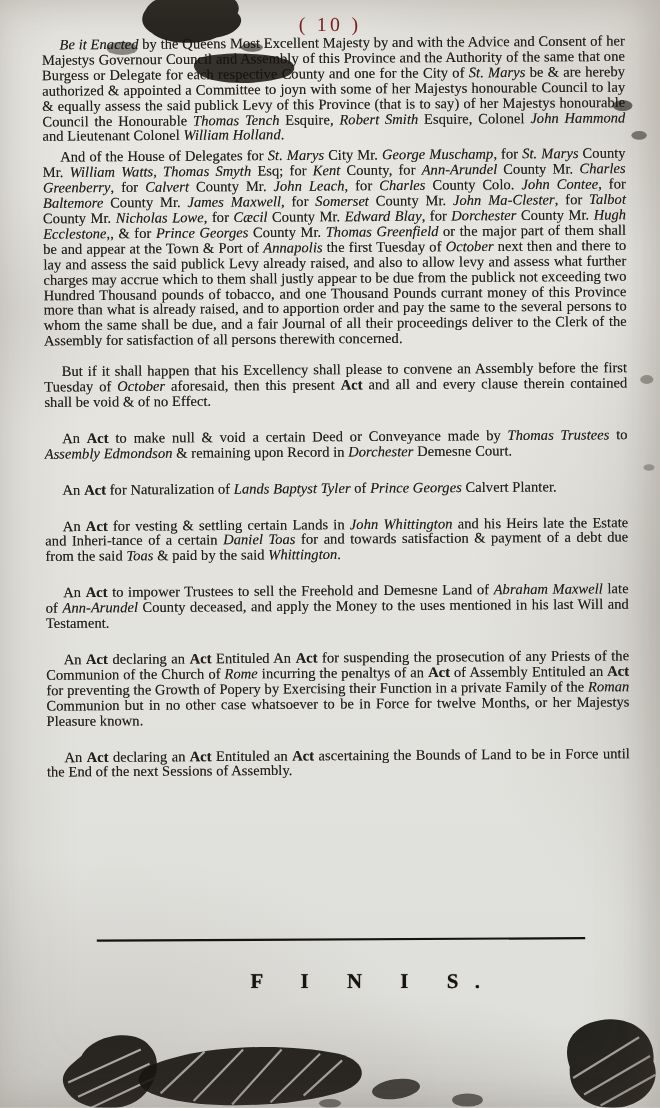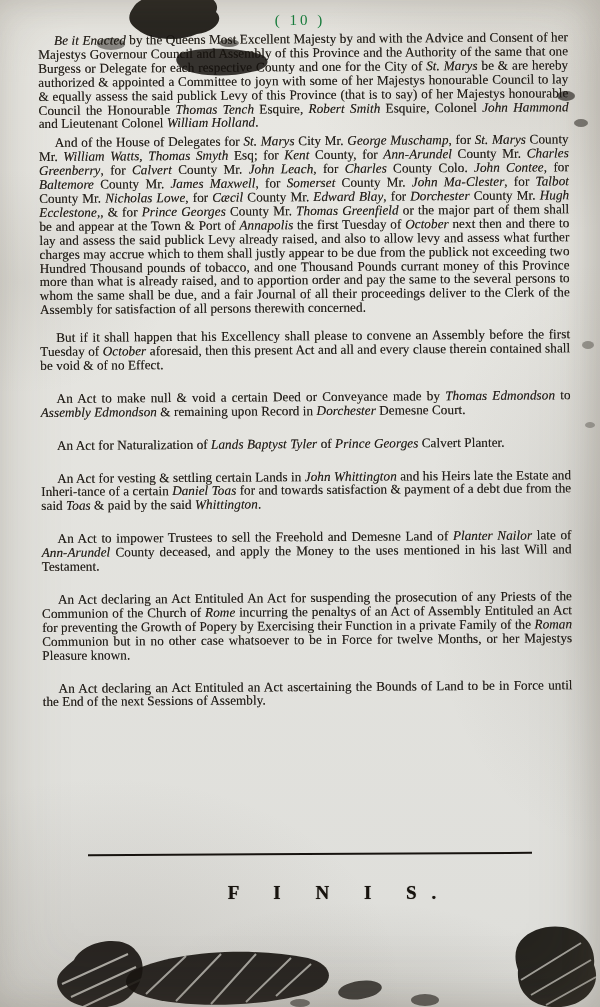--- a/index.html
+++ b/index.html
@@ -15,39 +15,39 @@
       radial-gradient(ellipse 220px 160px at 3% 28%,  rgba(120,112,98,0.10), transparent 70%),
       radial-gradient(ellipse 300px 140px at 60% 100%, rgba(95,88,78,0.14), transparent 75%),
       linear-gradient(#e9e8e3, #dededa);
   }
   .vignette {
     position: absolute; inset: 0; pointer-events: none;
     box-shadow: inset 0 0 70px rgba(95,85,70,0.22), inset -10px 0 30px rgba(80,70,58,0.16);
   }
   .header {
     position: absolute; top: 12px; left: 0; width: 100%;
-    text-align: center; font-size: 15px; letter-spacing: 3px;
-    color: #15803d;
+    text-align: center; font-size: 18px; letter-spacing: 3px;
+    color: #7f1d1d;
   }
   .body-text {
     position: absolute; top: 34px; left: 38px; width: 530px;
     color: #221e19; font-size: 13.2px; line-height: 13.9px;
     text-align: justify; letter-spacing: 0.05px;
     transform: rotate(-0.4deg); transform-origin: top left;
   }
   .doc-paragraph {
     margin: 0; text-indent: 16px;
     text-shadow: 0 0 0.6px rgba(35,28,22,0.6);
   }
   .doc-paragraph.enacting  { margin-bottom: 5px; }
   .doc-paragraph.delegates { margin-bottom: 14px; }
   .doc-paragraph.proviso   { margin-bottom: 4px; }
   .doc-paragraph.act       { margin-top: 19px; }
   .it { font-style: italic; }
-  .bd { font-weight: normal; }
+  .bd { font-weight: bold; }
   .rule {
     position: absolute; left: 88px; top: 853px; width: 444px; height: 2px;
     background: #17130f; transform: rotate(-0.3deg);
   }
   .finis {
     position: absolute; top: 882px; left: 0; width: 100%;
     text-align: center; font-size: 19px; font-weight: bold;
     letter-spacing: 15px; text-indent: 15px; color: #17130e;
     text-shadow: 0 0 0.8px rgba(20,15,10,0.7);
     margin-left: 32px;
@@ -58,24 +58,24 @@
 <body>
 
 <div class="page">
 
   <div class="header">( 10 )</div>
 
   <div class="body-text">
       <p class="doc-paragraph enacting"><span class="it">Be it Enacted</span><span> by the Queens Most Excellent Majesty by and with the Advice and Consent of her Majestys Governour Council and Assembly of this Province and the Authority of the same that one Burgess or Delegate for each respective County and one for the City of </span><span class="it">St. Marys</span><span> be &amp; are hereby authorized &amp; appointed a Committee to joyn with some of her Majestys honourable Council to lay &amp; equally assess the said publick Levy of this Province (that is to say) of her Majestys honourable Council the Honourable </span><span class="it">Thomas Tench</span><span> Esquire, </span><span class="it">Robert Smith</span><span> Esquire, Colonel </span><span class="it">John Hammond</span><span> and Lieutenant Colonel </span><span class="it">William Holland</span><span>.</span></p>
       <p class="doc-paragraph delegates"><span>And of the House of Delegates for </span><span class="it">St. Marys</span><span> City Mr. </span><span class="it">George Muschamp</span><span>, for </span><span class="it">St. Marys</span><span> County Mr. </span><span class="it">William Watts, Thomas Smyth</span><span> Esq; for </span><span class="it">Kent</span><span> County, for </span><span class="it">Ann-Arundel</span><span> County Mr. </span><span class="it">Charles Greenberry</span><span>, for </span><span class="it">Calvert</span><span> County Mr. </span><span class="it">John Leach</span><span>, for </span><span class="it">Charles</span><span> County Colo. </span><span class="it">John Contee</span><span>, for </span><span class="it">Baltemore</span><span> County Mr. </span><span class="it">James Maxwell</span><span>, for </span><span class="it">Somerset</span><span> County Mr. </span><span class="it">John Ma-Clester</span><span>, for </span><span class="it">Talbot</span><span> County Mr. </span><span class="it">Nicholas Lowe</span><span>, for </span><span class="it">Cæcil</span><span> County Mr. </span><span class="it">Edward Blay</span><span>, for </span><span class="it">Dorchester</span><span> County Mr. </span><span class="it">Hugh Ecclestone</span><span>,, &amp; for </span><span class="it">Prince Georges</span><span> County Mr. </span><span class="it">Thomas Greenfield</span><span> or the major part of them shall be and appear at the Town &amp; Port of </span><span class="it">Annapolis</span><span> the first Tuesday of </span><span class="it">October</span><span> next then and there to lay and assess the said publick Levy already raised, and also to allow levy and assess what further charges may accrue which to them shall justly appear to be due from the publick not exceeding two Hundred Thousand pounds of tobacco, and one Thousand Pounds currant money of this Province more than what is already raised, and to apportion order and pay the same to the several persons to whom the same shall be due, and a fair Journal of all their proceedings deliver to the Clerk of the Assembly for satisfaction of all persons therewith concerned.</span></p>
       <p class="doc-paragraph proviso"><span>But if it shall happen that his Excellency shall please to convene an Assembly before the first Tuesday of </span><span class="it">October</span><span> aforesaid, then this present </span><span class="bd">Act</span><span> and all and every clause therein contained shall be void &amp; of no Effect.</span></p>
-      <p class="doc-paragraph act"><span>An </span><span class="bd">Act</span><span> to make null &amp; void a certain Deed or Conveyance made by </span><span class="it">Thomas Edmondson</span><span> to </span><span class="it">Assembly Edmondson</span><span> &amp; remaining upon Record in </span><span class="it">Dorchester</span><span> Demesne Court.</span></p>
+      <p class="doc-paragraph act"><span>An </span><span class="bd">Act</span><span> to make null &amp; void a certain Deed or Conveyance made by </span><span class="it">Thomas Trustees</span><span> to </span><span class="it">Assembly Edmondson</span><span> &amp; remaining upon Record in </span><span class="it">Dorchester</span><span> Demesne Court.</span></p>
       <p class="doc-paragraph act"><span>An </span><span class="bd">Act</span><span> for Naturalization of </span><span class="it">Lands Baptyst Tyler</span><span> of </span><span class="it">Prince Georges</span><span> Calvert Planter.</span></p>
       <p class="doc-paragraph act"><span>An </span><span class="bd">Act</span><span> for vesting &amp; settling certain Lands in </span><span class="it">John Whittington</span><span> and his Heirs late the Estate and Inheri-tance of a certain </span><span class="it">Daniel Toas</span><span> for and towards satisfaction &amp; payment of a debt due from the said </span><span class="it">Toas</span><span> &amp; paid by the said </span><span class="it">Whittington</span><span>.</span></p>
-      <p class="doc-paragraph act"><span>An </span><span class="bd">Act</span><span> to impower Trustees to sell the Freehold and Demesne Land of </span><span class="it">Planter Nailor</span><span> late of </span><span class="it">Ann-Arundel</span><span> County deceased, and apply the Money to the uses mentioned in his last Will and Testament.</span></p>
+      <p class="doc-paragraph act"><span>An </span><span class="bd">Act</span><span> to impower Trustees to sell the Freehold and Demesne Land of </span><span class="it">Abraham Maxwell</span><span> late of </span><span class="it">Ann-Arundel</span><span> County deceased, and apply the Money to the uses mentioned in his last Will and Testament.</span></p>
       <p class="doc-paragraph act"><span>An </span><span class="bd">Act</span><span> declaring an </span><span class="bd">Act</span><span> Entituled An </span><span class="bd">Act</span><span> for suspending the prosecution of any Priests of the Communion of the Church of </span><span class="it">Rome</span><span> incurring the penaltys of an </span><span class="bd">Act</span><span> of Assembly Entituled an </span><span class="bd">Act</span><span> for preventing the Growth of Popery by Exercising their Function in a private Family of the </span><span class="it">Roman</span><span> Communion but in no other case whatsoever to be in Force for twelve Months, or her Majestys Pleasure known.</span></p>
       <p class="doc-paragraph act"><span>An </span><span class="bd">Act</span><span> declaring an </span><span class="bd">Act</span><span> Entituled an </span><span class="bd">Act</span><span> ascertaining the Bounds of Land to be in Force until the End of the next Sessions of Assembly.</span></p>
     </div>
 
   <div class="rule"></div>
 
   <div class="finis">F I N I S.</div>
 
   <svg class="blots" width="600" height="1007" viewBox="0 0 600 1007" xmlns="http://www.w3.org/2000/svg">
     <g fill="#16130f">

